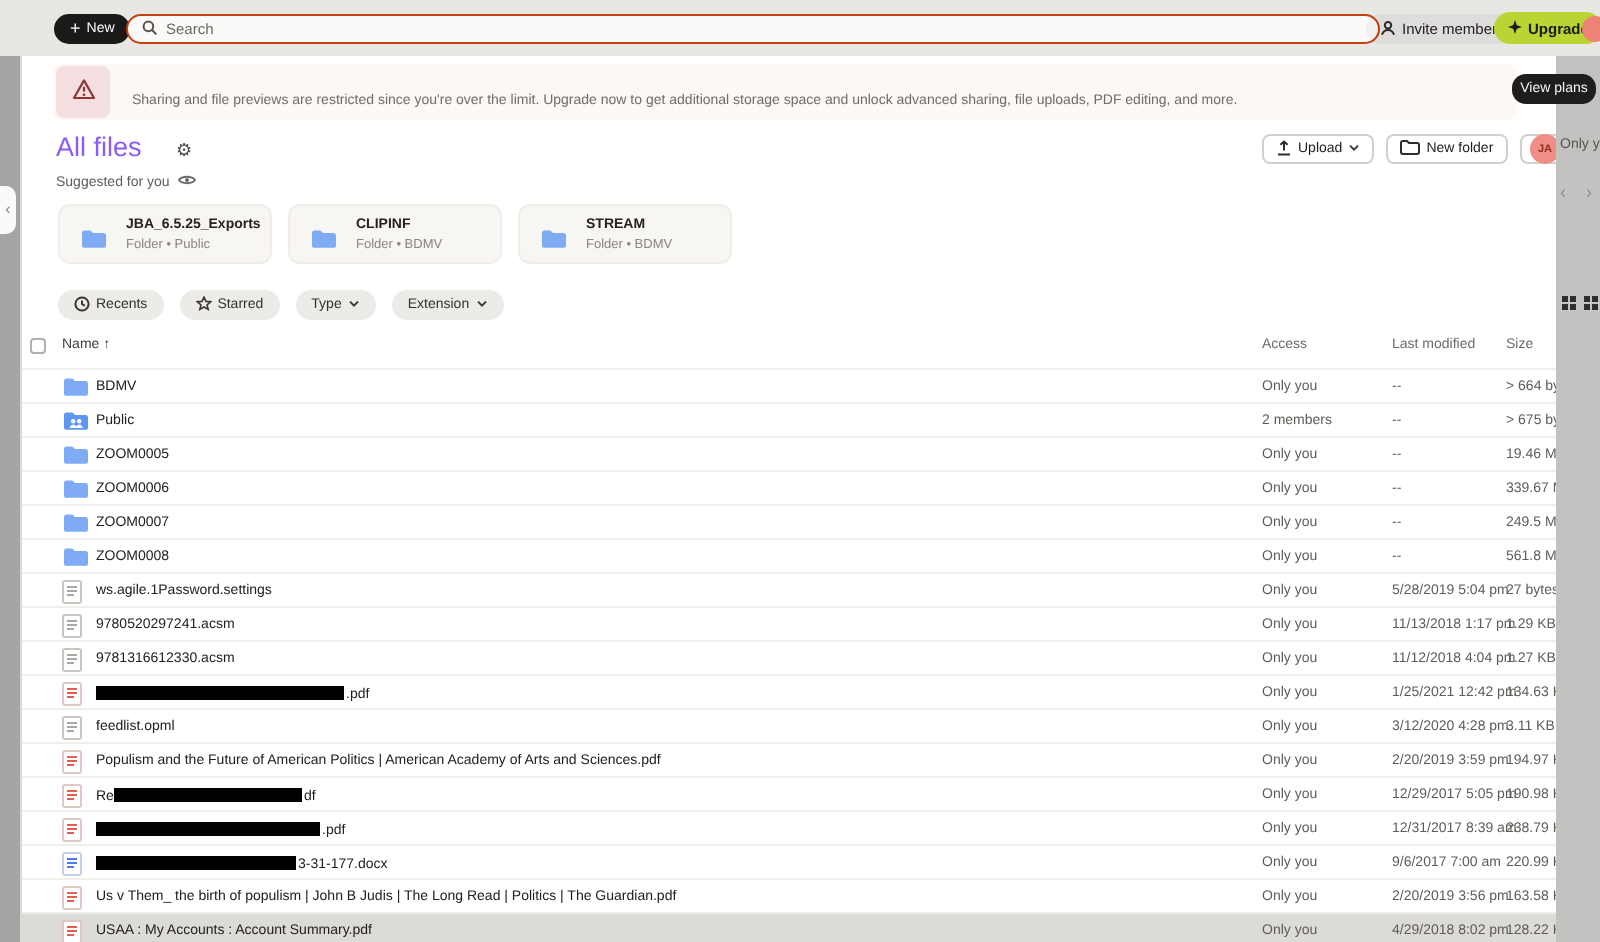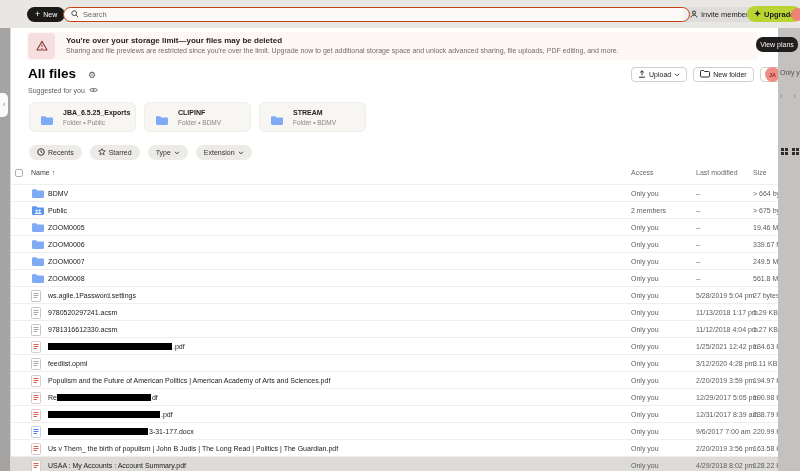--- a/index.html
+++ b/index.html
@@ -38,21 +38,21 @@
 
   .banner { position:absolute; left:16px; top:4px; width:731px; height:28px; background:#fdf7f6; border-radius:4px; }
   .banner-icon-box { position:absolute; left:1px; top:1px; width:27px; height:26px; background:#f6dfe0; border-radius:4px;
     display:flex; align-items:center; justify-content:center; }
   .banner-title { position:absolute; left:39px; top:4px; font-size:8px; font-weight:bold; color:#201d1b; }
   .banner-sub { position:absolute; left:39px; top:15px; font-size:7px; color:#6f6d6a; white-space:nowrap; }
 
   .view-plans { position:absolute; left:756px; top:37px; width:42px; height:15px; background:#1f1e1d; color:#f6f5f4;
     border-radius:7px; font-size:7px; display:flex; align-items:center; justify-content:center; z-index:10; }
 
-  .page-title { position:absolute; left:17px; top:38px; font-size:13.5px; font-weight:bold; color:#000000; }
+  .page-title { position:absolute; left:17px; top:38px; font-size:13.5px; font-weight:normal; color:#8b5cf6; }
   .gear { position:absolute; left:77px; top:42px; font-size:9px; color:#55524e; }
 
   .actions { position:absolute; left:620px; top:39px; display:flex; gap:6px; }
   .act-btn { height:15px; padding:0 6px; background:#fff; border:1px solid #d2d0cd; border-radius:4px;
     display:flex; align-items:center; gap:3px; font-size:7px; color:#23211f; white-space:nowrap; }
   .avatar-ja { position:absolute; left:754px; top:39px; width:15px; height:15px; border-radius:50%; background:#ef8e84;
     color:#8c2d22; font-size:5.5px; font-weight:bold; display:flex; align-items:center; justify-content:center; z-index:10; }
 
   .suggested-label { position:absolute; left:17px; top:59px; font-size:7px; color:#5f5d5a; display:flex; align-items:center; gap:4px; }
 
@@ -131,21 +131,20 @@
   <div class="panel">
 
     <div class="banner">
       <div class="banner-icon-box">
         <span><svg width="12" height="11">
               <path d="M6 1.2L11 10H1z" fill="none" stroke="#8f3738" stroke-width="1.1" stroke-linejoin="round"></path>
               <path d="M6 4.4v2.4" stroke="#8f3738" stroke-width="1.1"></path>
               <circle cx="6" cy="8.4" r=".7" fill="#8f3738"></circle>
             </svg></span>
       </div>
-      <div class="banner-title">You're over your storage limit—your files may be deleted</div>
       <div class="banner-sub">Sharing and file previews are restricted since you're over the limit. Upgrade now to get additional storage space and unlock advanced sharing, file uploads, PDF editing, and more.</div>
     </div>
 
     <div class="page-title">All files</div>
     <div class="gear">⚙</div>
 
     <div class="actions">
       <div class="act-btn">
         <span><svg width="8" height="8">
               <path d="M4 .8v4.4M2.2 2.4L4 .8l1.8 1.6M1 7.2h6" fill="none" stroke="#2e2b28"></path>

